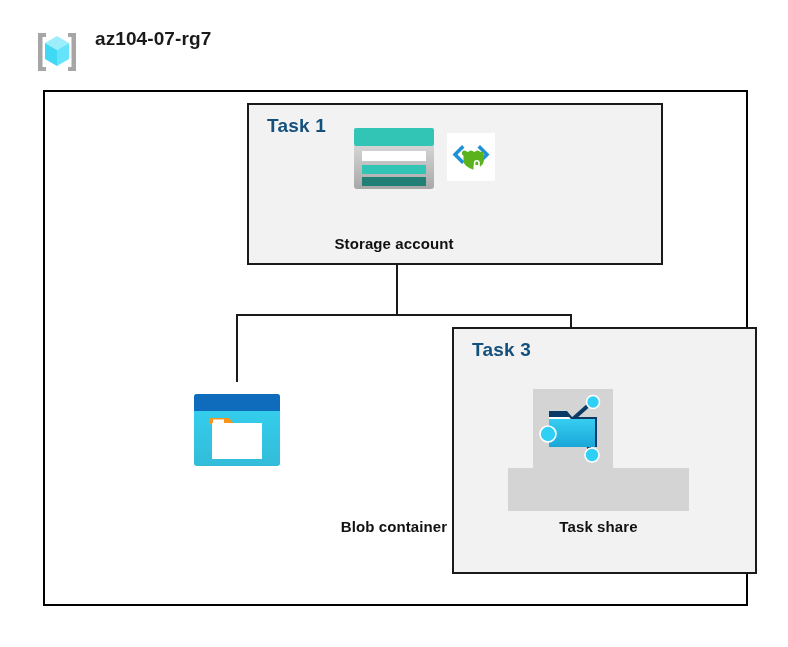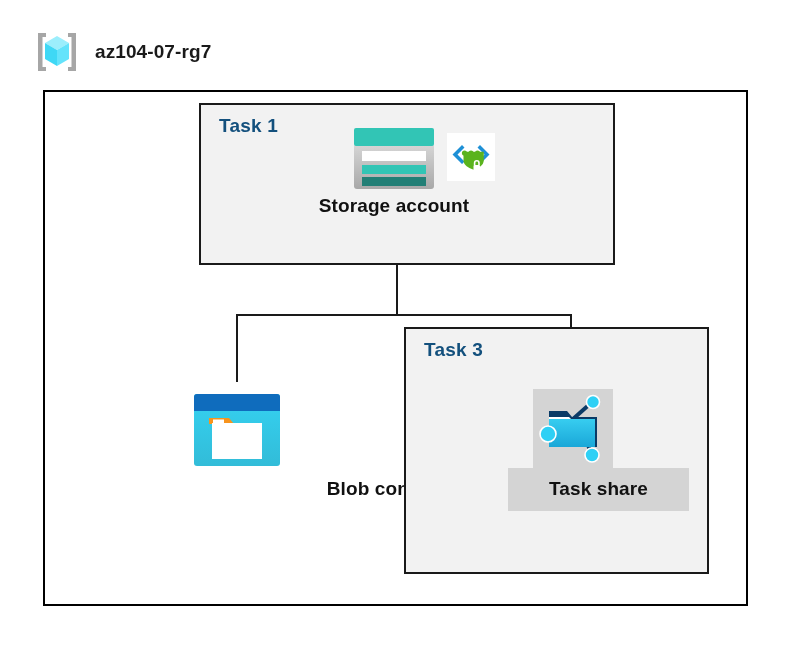--- a/index.html
+++ b/index.html
@@ -20,21 +20,21 @@
     background: #ffffff;
     overflow: hidden;
   }
 
   
   .rg-header {
     position: absolute;
     left: 33px;
     top: 28px;
     display: flex;
-    align-items: center;
+    align-items: flex-start;
     gap: 14px;
   }
   .rg-icon {
     width: 48px;
     height: 48px;
     display: block;
   }
   .rg-title {
     font-size: 19px;
     font-weight: bold;
@@ -53,20 +53,21 @@
     border: 2px solid #000000;
     background: #ffffff;
     box-sizing: border-box;
   }
 
   .task-box {
     position: absolute;
     border: 2px solid #1a1a1a;
     background: #f2f2f2;
     box-sizing: border-box;
+    margin-left: 48px;
   }
   .task-box.task1 {
     left: 199px;
     top: 103px;
     width: 416px;
     height: 162px;
   }
   .task-box.task2 {
     left: 71px;
     top: 327px;
@@ -88,25 +89,26 @@
     font-size: 19px;
     font-weight: bold;
     color: #13507d;
     letter-spacing: 0.2px;
     white-space: nowrap;
   }
 
   
   .node-caption {
     position: absolute;
-    font-size: 19px;
+    font-size: 15px;
     font-weight: bold;
     color: #111111;
     white-space: nowrap;
     letter-spacing: 0.1px;
+    margin-top: 40px;
   }
   #caption-storage { left: 0; right: 0; text-align: center; top: 195px; }
   #caption-blob    { left: 0; right: 0; text-align: center; top: 478px; }
 
   .fileshare-plate {
     position: absolute;
     left: 508px;
     top: 468px;
     width: 181px;
     height: 43px;

